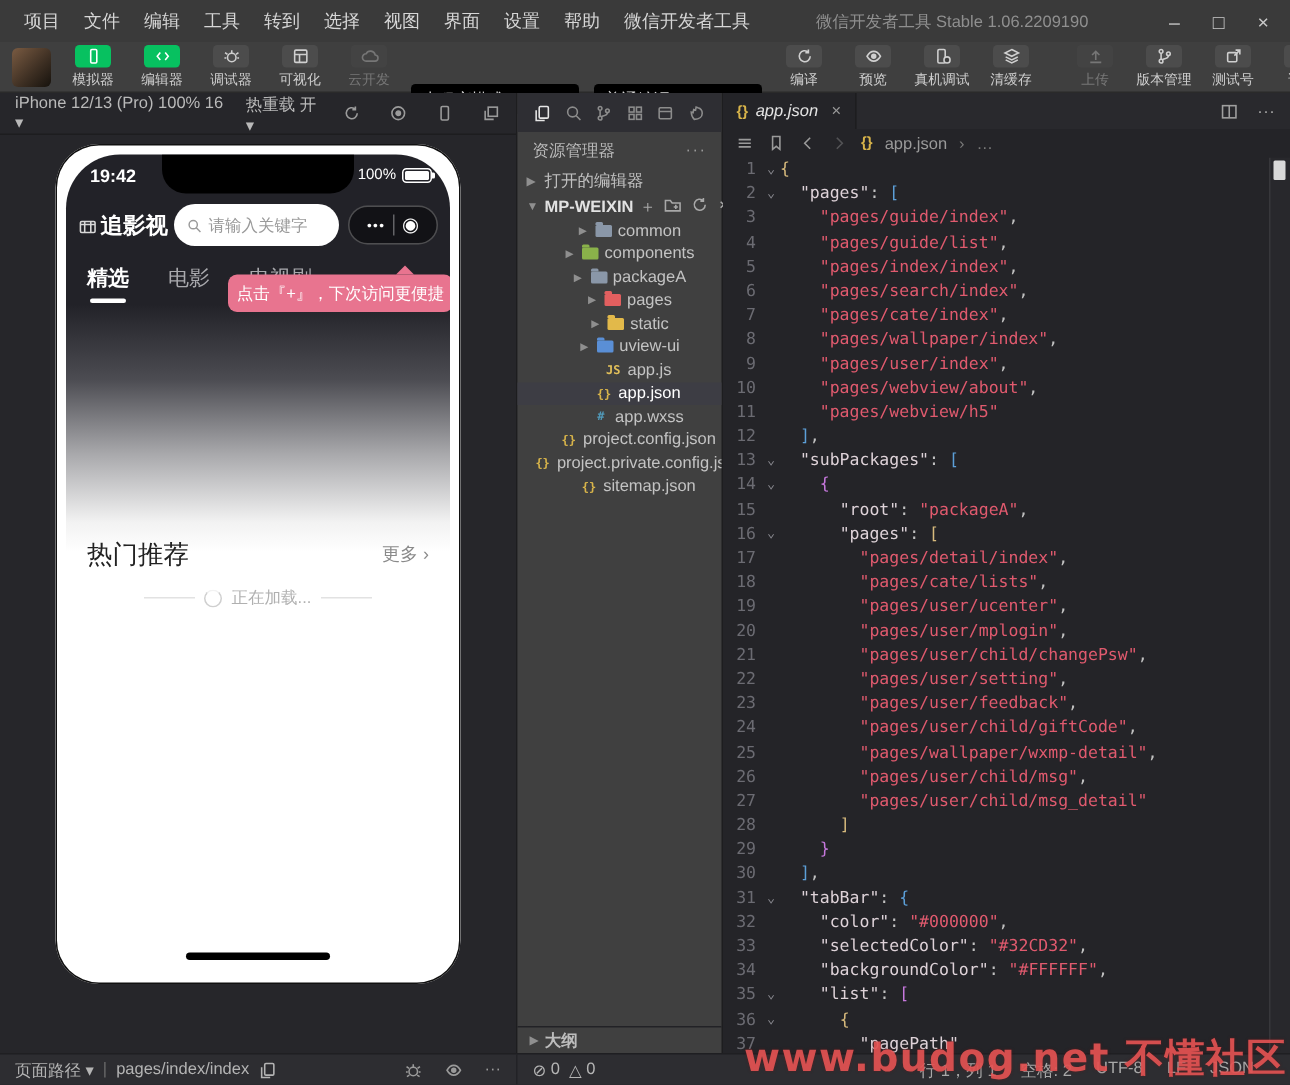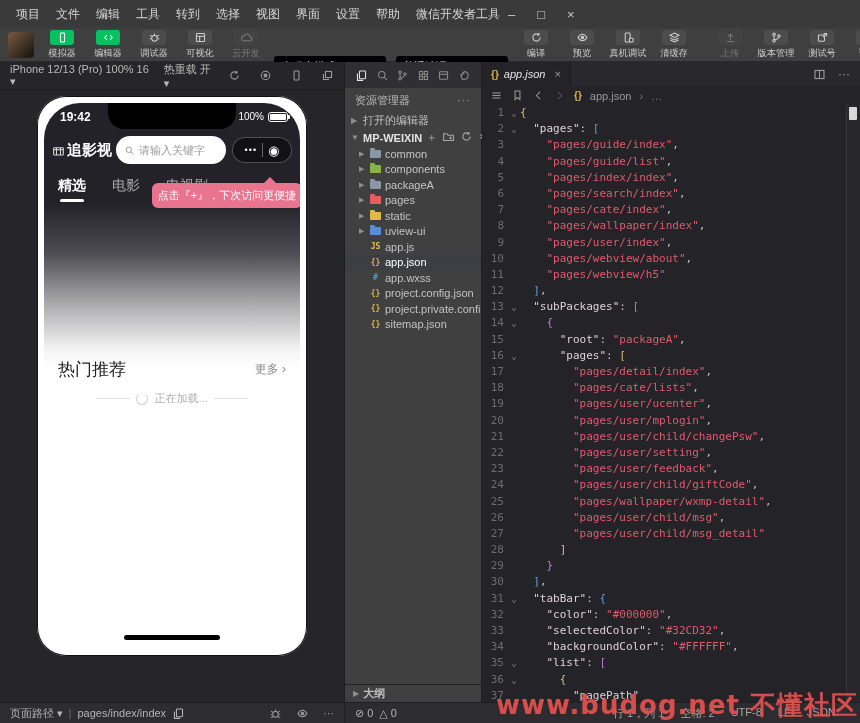--- a/index.html
+++ b/index.html
@@ -70,21 +70,21 @@
   .explorer { width:137px; background:#404040; border-right:1px solid #1d1d1f; display:flex; flex-direction:column; font-size:11px; }
   .activity-row { height:26px; display:flex; align-items:center; justify-content:space-between; padding:0 10px; background:#2e2e33; color:#8c8c8c; }
   .activity-row .act.on { color:#e6e6e6; }
   .exp-header { height:24px; display:flex; align-items:center; padding:0 10px; color:#b9b9b9; }
   .exp-header .more { margin-left:auto; color:#9a9a9a; letter-spacing:1px; }
   .exp-row { height:17px; display:flex; align-items:center; gap:4px; padding:0 6px; color:#c0c0c0; white-space:nowrap; cursor:pointer; }
   .exp-row .chev { width:8px; color:#8f8f8f; font-size:8px; flex:0 0 auto; }
   .exp-row.root { font-weight:bold; color:#e2e2e2; }
   .exp-row.root .acts { margin-left:auto; display:flex; gap:5px; color:#a8a8a8; font-weight:normal; }
   .tree { flex:0 0 auto; }
-  .trow { height:15.5px; display:flex; align-items:center; gap:4px; padding-left:14px; color:#c3c3c3; white-space:nowrap; overflow:hidden; cursor:pointer; }
+  .trow { height:15.5px; display:flex; align-items:center; gap:4px; padding-left:14px; color:#c3c3c3; white-space:nowrap; overflow:hidden; cursor:pointer;justify-content:center; }
   .trow.sel { background:#3d3d44; color:#fff; }
   .trow .chev { width:7px; font-size:7px; color:#8f8f8f; flex:0 0 auto; }
   .fold-ic { width:11px; height:8px; border-radius:1px; position:relative; flex:0 0 auto; }
   .fold-ic::before { content:""; position:absolute; top:-2px; left:0; width:5px; height:2px; border-radius:1px 1px 0 0; background:inherit; }
   .fico { width:11px; flex:0 0 auto; font-size:8px; font-weight:bold; text-align:center; font-family:"DejaVu Sans Mono",monospace; }
   .exp-fill { flex:1; }
   .outline-row { height:18px; display:flex; align-items:center; gap:4px; padding:0 8px; color:#bdbdbd; font-weight:bold; border-top:1px solid #222226; }
 
   
   .editor { flex:1; background:#242428; display:flex; flex-direction:column; position:relative; }
@@ -131,20 +131,21 @@
       <span class="menu-item">编辑</span>
       <span class="menu-item">工具</span>
       <span class="menu-item">转到</span>
       <span class="menu-item">选择</span>
       <span class="menu-item">视图</span>
       <span class="menu-item">界面</span>
       <span class="menu-item">设置</span>
       <span class="menu-item">帮助</span>
       <span class="menu-item">微信开发者工具</span>
     </div>
+  <div class="win-title">微信开发者工具 Stable 1.06.2209190</div>
   <div class="win-controls">
     <span>–</span>
     <span>□</span>
     <span>×</span>
   </div>
 </div>
 
 <div class="toolbar">
   <div class="avatar"></div>
   <div id="mode-group" class="tb-group">

